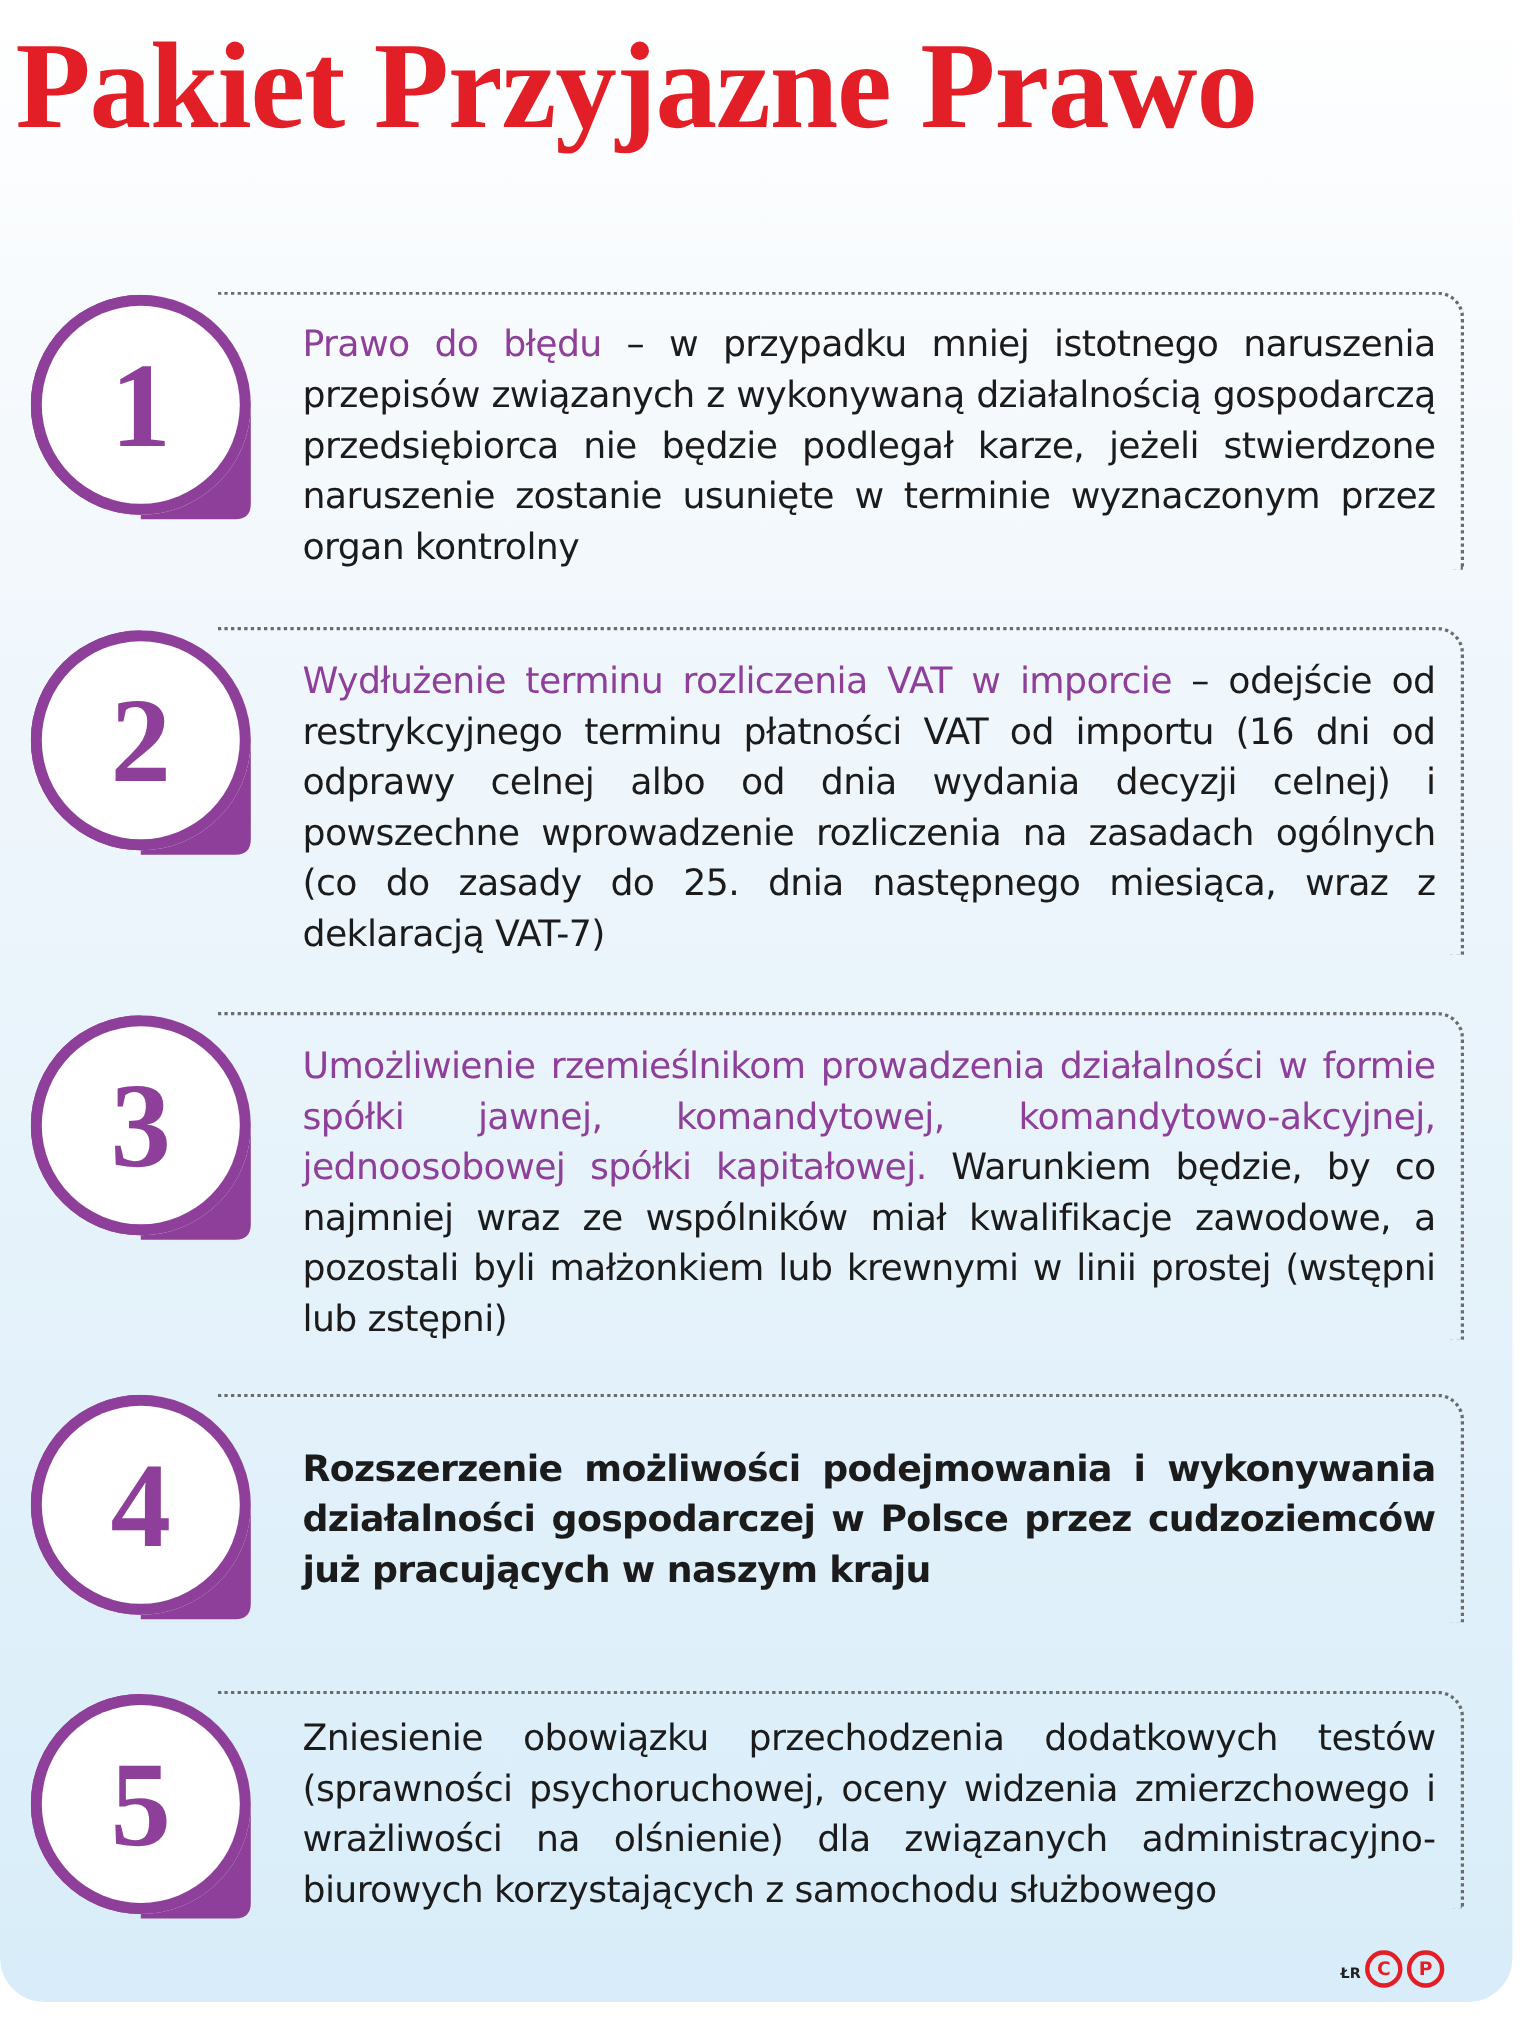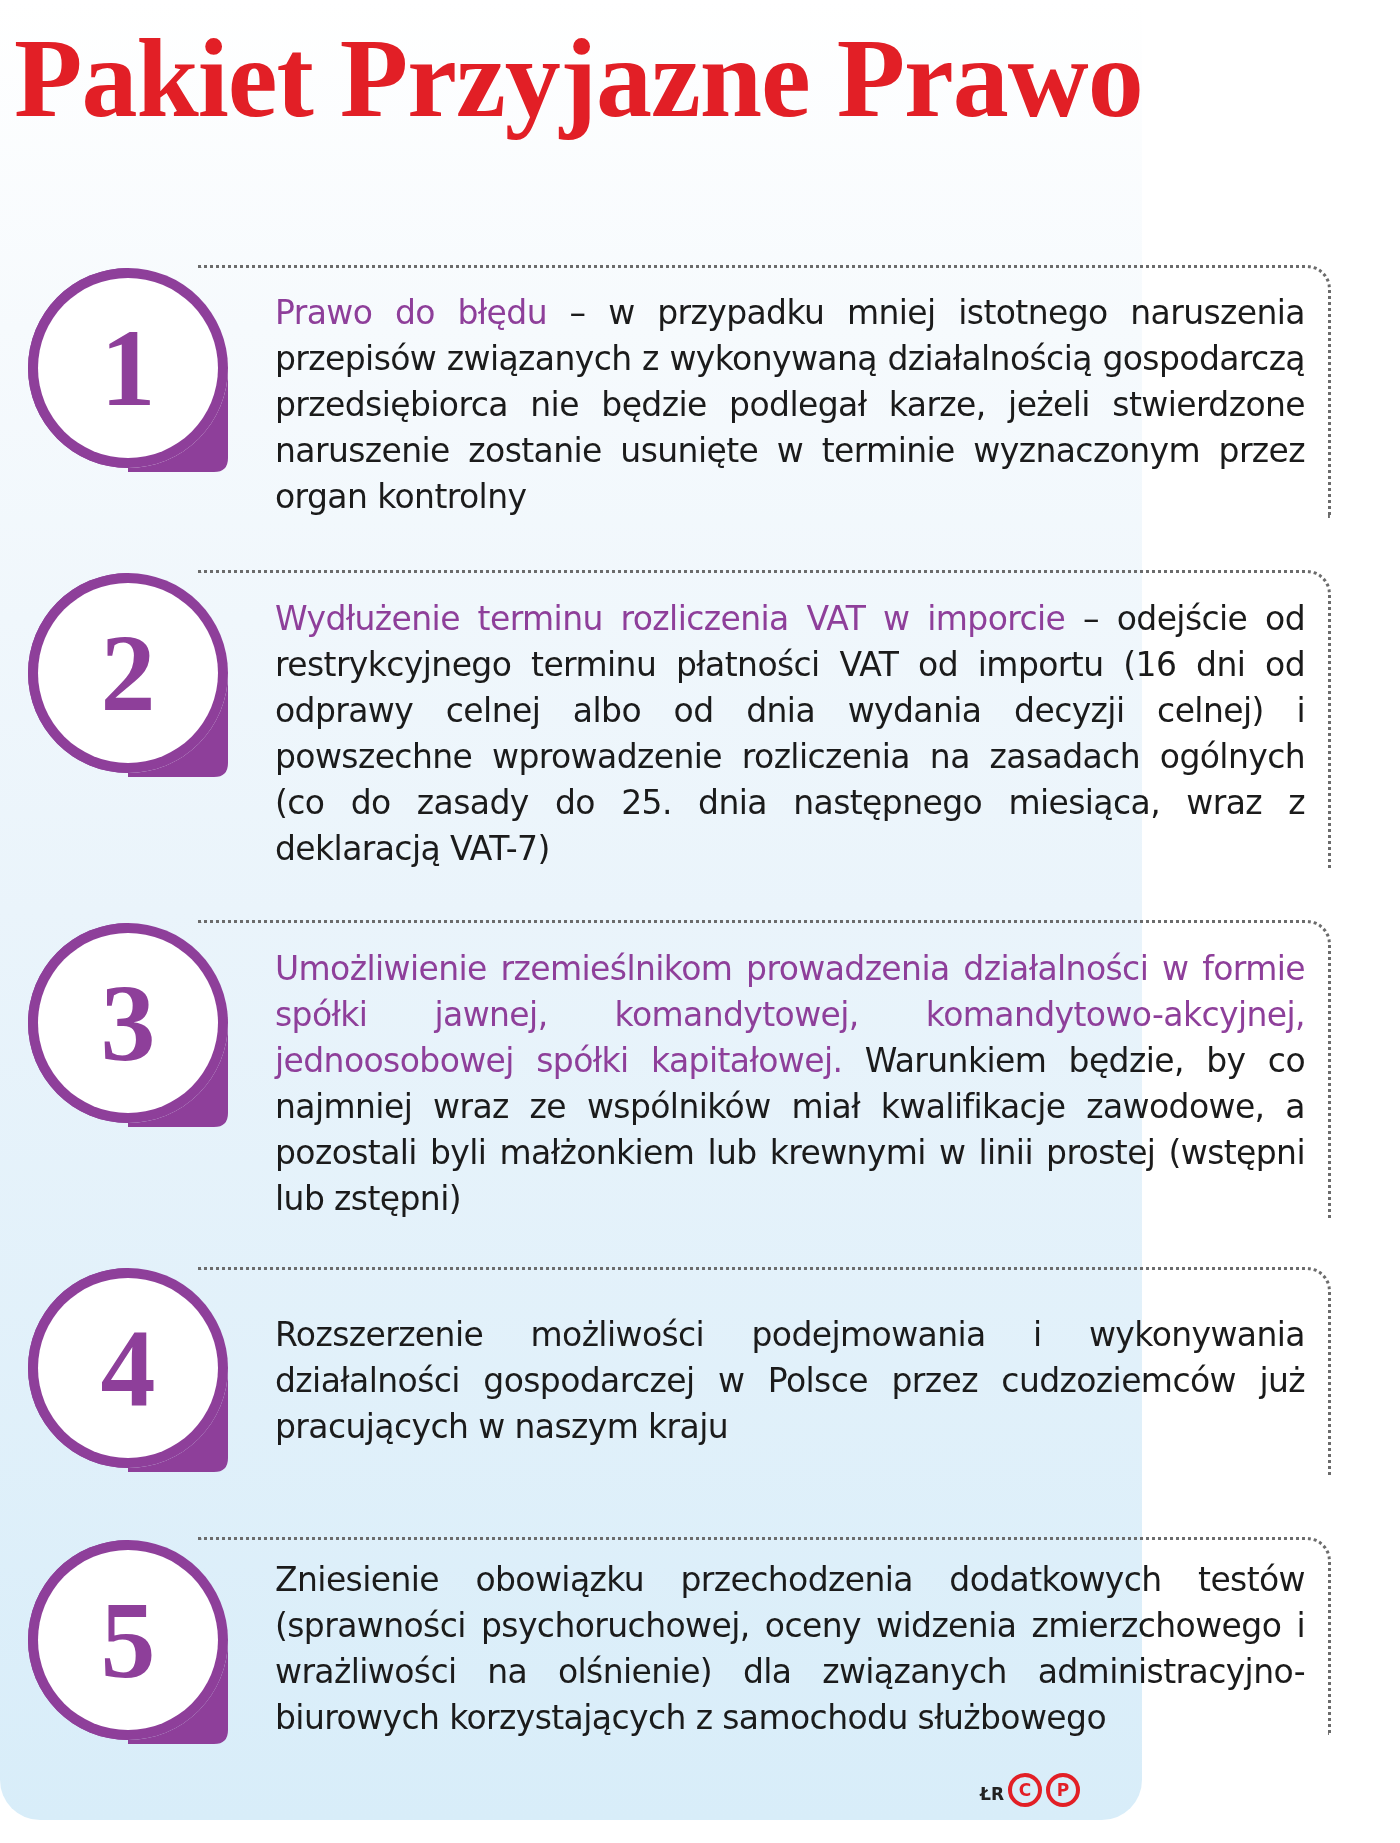--- a/index.html
+++ b/index.html
@@ -1,20 +1,20 @@
 <!DOCTYPE html>
 <html><head>
 <meta charset="utf-8">
 <style>
   html, body { margin: 0; padding: 0; }
   body {
     width: 1400px; height: 1843px; background: #ffffff; position: relative; overflow: hidden;
   }
   .card {
-    position: absolute; left: 0; top: 0; width: 1142px; height: 1820px;
+    position: absolute; left: 0; top: 0; width: 1375px; height: 1820px;
     background: linear-gradient(to bottom, #ffffff 0%, #f6fafd 18%, #eaf4fb 50%, #d8edf9 100%);
     border-radius: 0 0 40px 40px;
   }
   .title {
     position: absolute; left: 14px; top: 18px;
     font-family: "Liberation Serif", "DejaVu Serif", serif;
     font-weight: bold; font-size: 112px; line-height: 120px;
     color: #e21f26; letter-spacing: -1px; white-space: nowrap;
   }
   .subtitle {
@@ -43,21 +43,21 @@
     position: absolute; left: 275px; width: 1030px;
     font-family: "DejaVu Sans", "Liberation Sans", sans-serif;
     font-size: 33px; line-height: 46px; color: #1b1b1b;
     letter-spacing: -0.6px; text-align: justify;
   }
   .text .hl { color: #8e3f9a; font-weight: normal; }
   .credit {
     position: absolute; right: 62px; top: 1773px; display: flex; align-items: center; gap: 8px;
   }
   .credit .author {
-    font-family: "DejaVu Sans", sans-serif; font-size: 17px; font-weight: bold; color: #222;
+    font-family: "DejaVu Sans", sans-serif; font-size: 13px; font-weight: bold; color: #222;
     margin-top: 8px;
   }
   .credit .logo {
     width: 26px; height: 26px; border-radius: 50%; border: 4px solid #e21f26;
     color: #e21f26; font-family: "DejaVu Sans", sans-serif; font-weight: bold;
     font-size: 17px; display: flex; align-items: center; justify-content: center;
     box-sizing: content-box; margin-left: -4px;
   }
 </style>
 </head>
@@ -109,21 +109,21 @@
   <div class="item" style="top:0;">
     <div class="dotbox" style="top:1267px; height:205px;"></div>
     <div class="badge" style="top:1268px;">
       <svg width="210" height="210" viewBox="0 0 210 210">
         <path d="M100 0 A100 100 0 1 0 200 100 L200 190 Q200 204 186 204 L100 204 Z" fill="#8e3f9a"></path>
         <circle cx="100" cy="100" r="100" fill="#8e3f9a"></circle>
         <circle cx="100" cy="100" r="90" fill="#ffffff"></circle>
       </svg>
       <div class="num">4</div>
     </div>
-    <div class="text" style="top:1312px;"><span class="hl"></span><span>Rozszerzenie możliwości podejmowania i wykonywania działalności gospodarczej w Polsce przez cudzoziemców już pracujących w naszym kraju</span></div>
+    <div class="text" style="top:1312px;font-weight:bold;"><span class="hl"></span><span>Rozszerzenie możliwości podejmowania i wykonywania działalności gospodarczej w Polsce przez cudzoziemców już pracujących w naszym kraju</span></div>
   </div>
 
   <div class="item" style="top:0;">
     <div class="dotbox" style="top:1537px; height:195px;"></div>
     <div class="badge" style="top:1540px;">
       <svg width="210" height="210" viewBox="0 0 210 210">
         <path d="M100 0 A100 100 0 1 0 200 100 L200 190 Q200 204 186 204 L100 204 Z" fill="#8e3f9a"></path>
         <circle cx="100" cy="100" r="100" fill="#8e3f9a"></circle>
         <circle cx="100" cy="100" r="90" fill="#ffffff"></circle>
       </svg>

